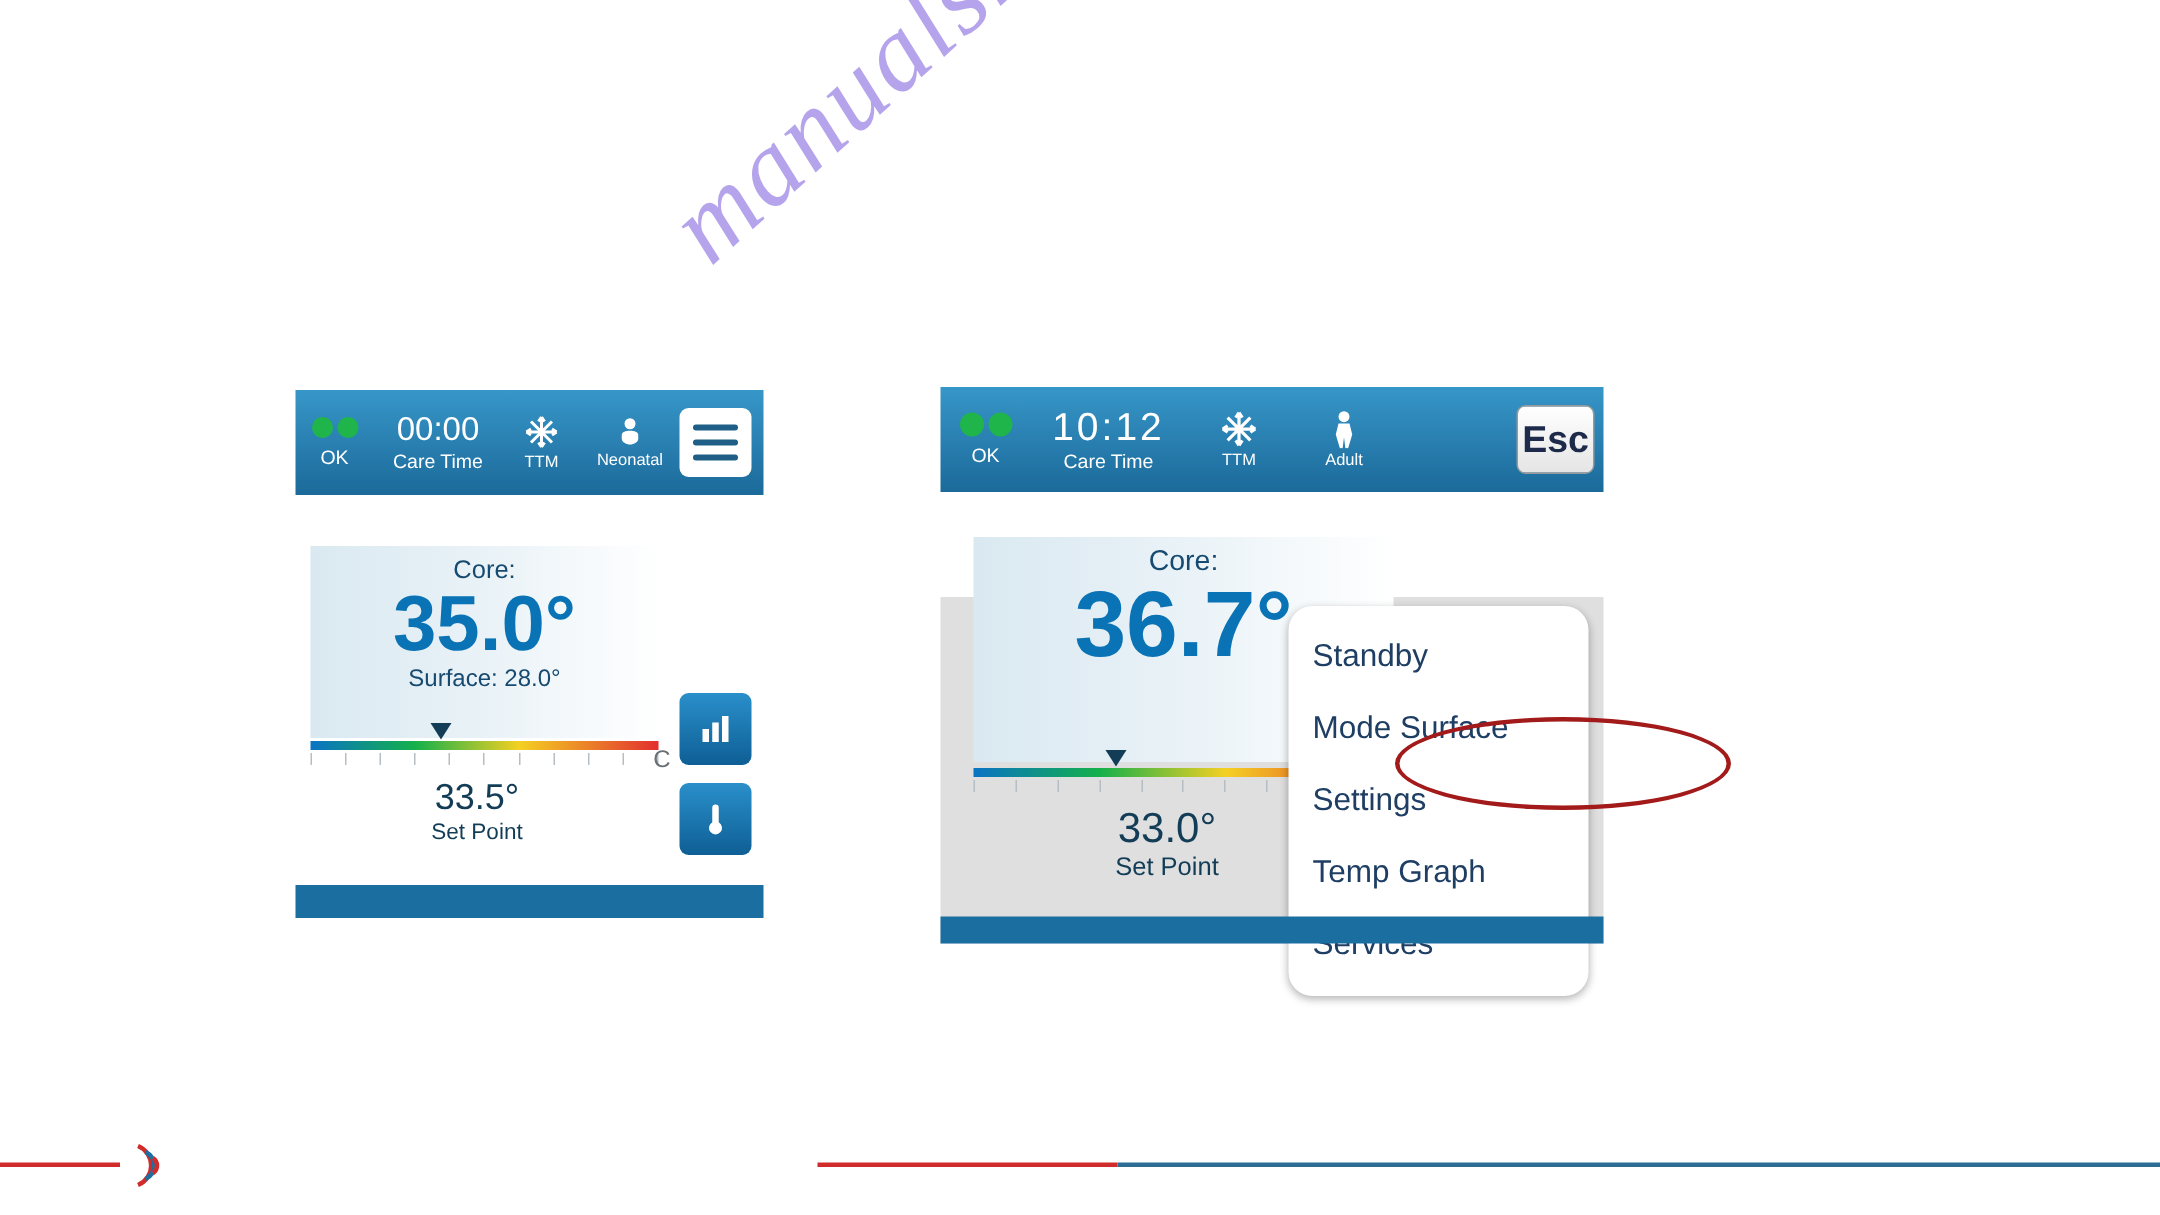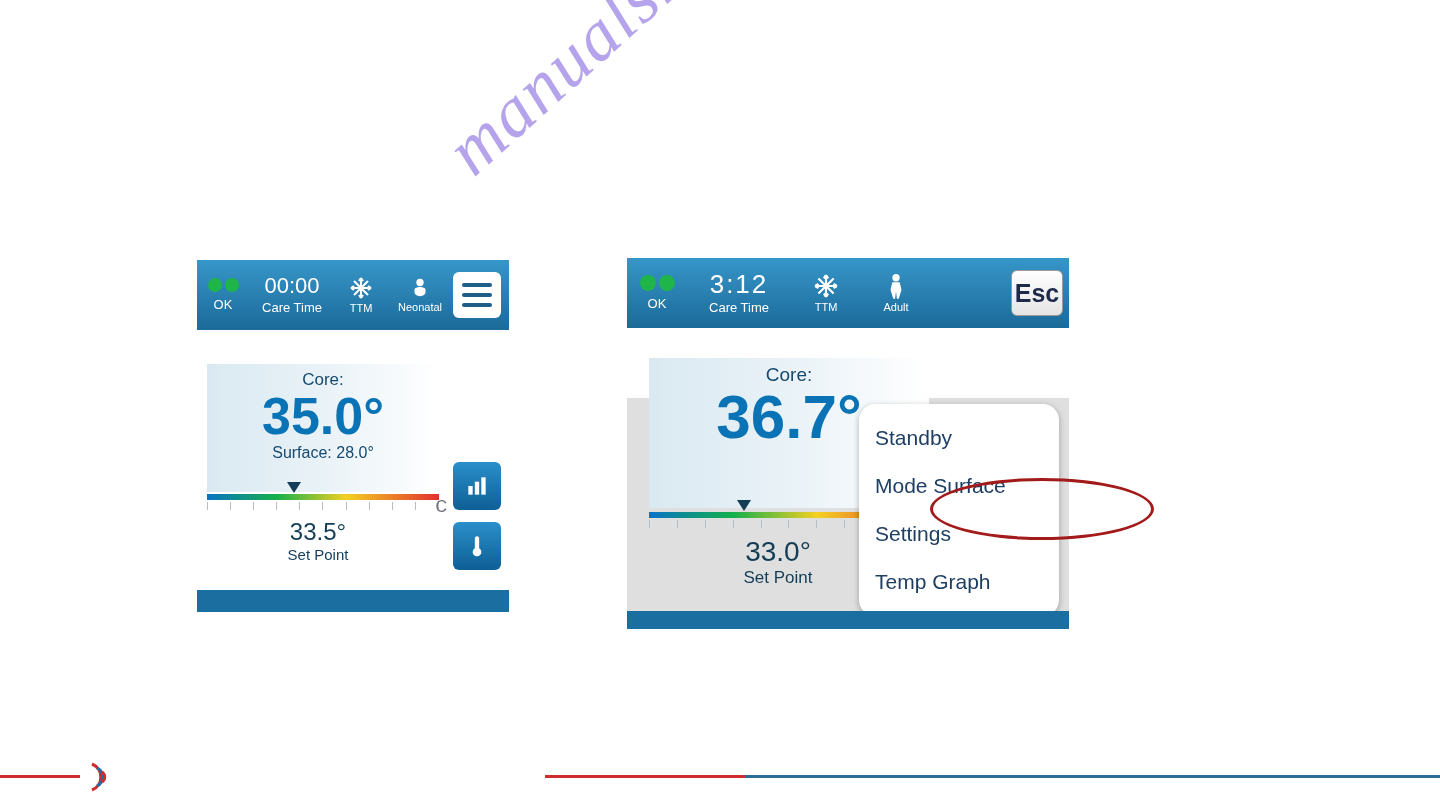--- a/index.html
+++ b/index.html
@@ -160,21 +160,21 @@
   <div class="screen s2">
     <div class="topbar tb2">
       <div class="seg" style="width:60px">
         <div class="okdots">
             <div class="dot" style="width:16px;height:16px"></div>
             <div class="dot" style="width:16px;height:16px"></div>
           </div>
         <div class="lbl">OK</div>
       </div>
       <div class="seg" style="width:104px">
-        <div class="big" style="font-size:26px;letter-spacing:2px">3:12</div>
+        <div class="big" style="font-size:26px;letter-spacing:2px">10:12</div>
         <div class="lbl">Care Time</div>
       </div>
       <div class="icon-cell" style="width:70px">
         <svg width="26" height="26" viewBox="0 0 24 24" fill="none" stroke="#fff" stroke-width="2">
             <path d="M12 2v20M2 12h20M5 5l14 14M19 5L5 19"></path>
             <path d="M12 2l-2 3M12 2l2 3M12 22l-2-3M12 22l2-3M2 12l3-2M2 12l3 2M22 12l-3-2M22 12l-3 2"></path>
           </svg>
         <div class="lbl">TTM</div>
       </div>
       <div class="icon-cell" style="width:70px">
@@ -212,20 +212,21 @@
       <div class="setblk">
         <div class="setv">33.0°</div>
         <div class="setl" style="font-size:17px">Set Point</div>
       </div>
 
       <div class="menu-pop">
         <div>Standby</div>
         <div>Mode Surface</div>
         <div>Settings</div>
         <div>Temp Graph</div>
+        <div>Services</div>
       </div>
 
       <div class="footbar"></div>
     </div>
   </div>
 
   <div class="highlight-ellipse" style="left:930px;top:478px"></div>
 
   <div class="rule-wrap">
     <div class="r-red1"></div>

